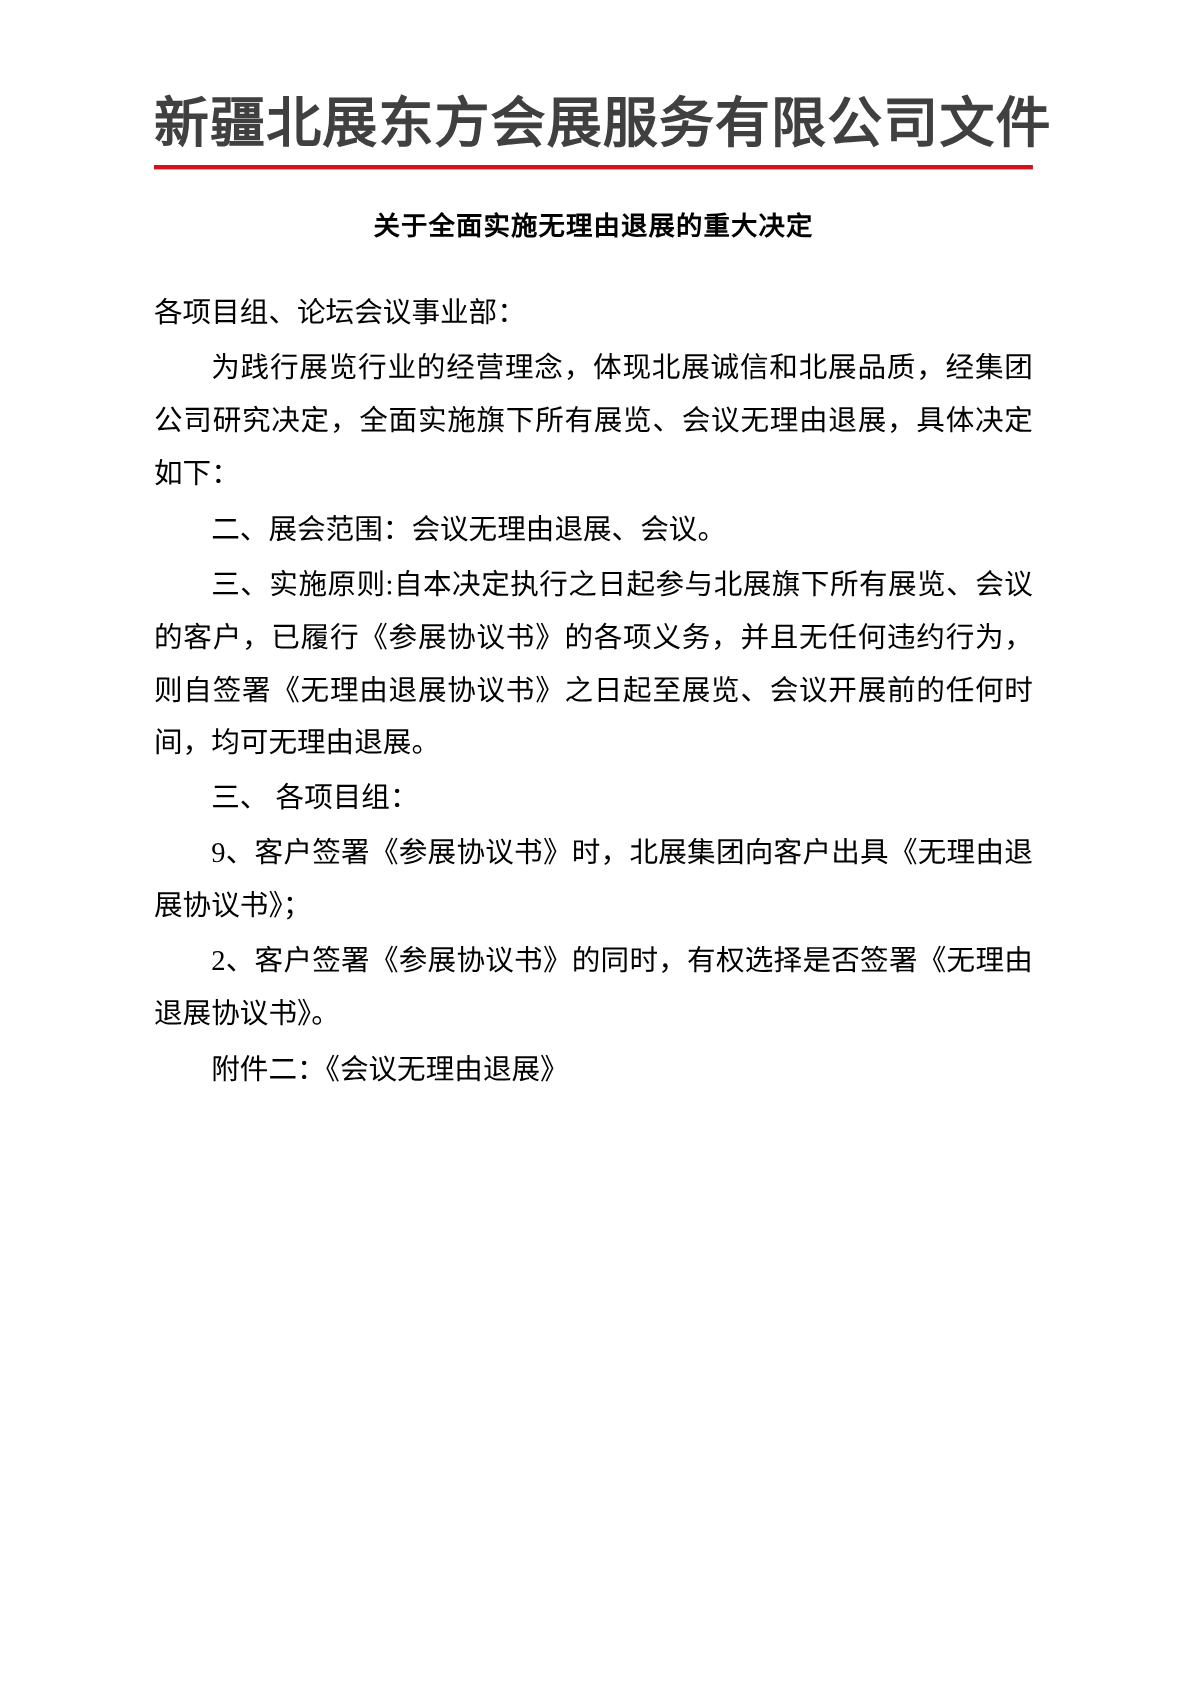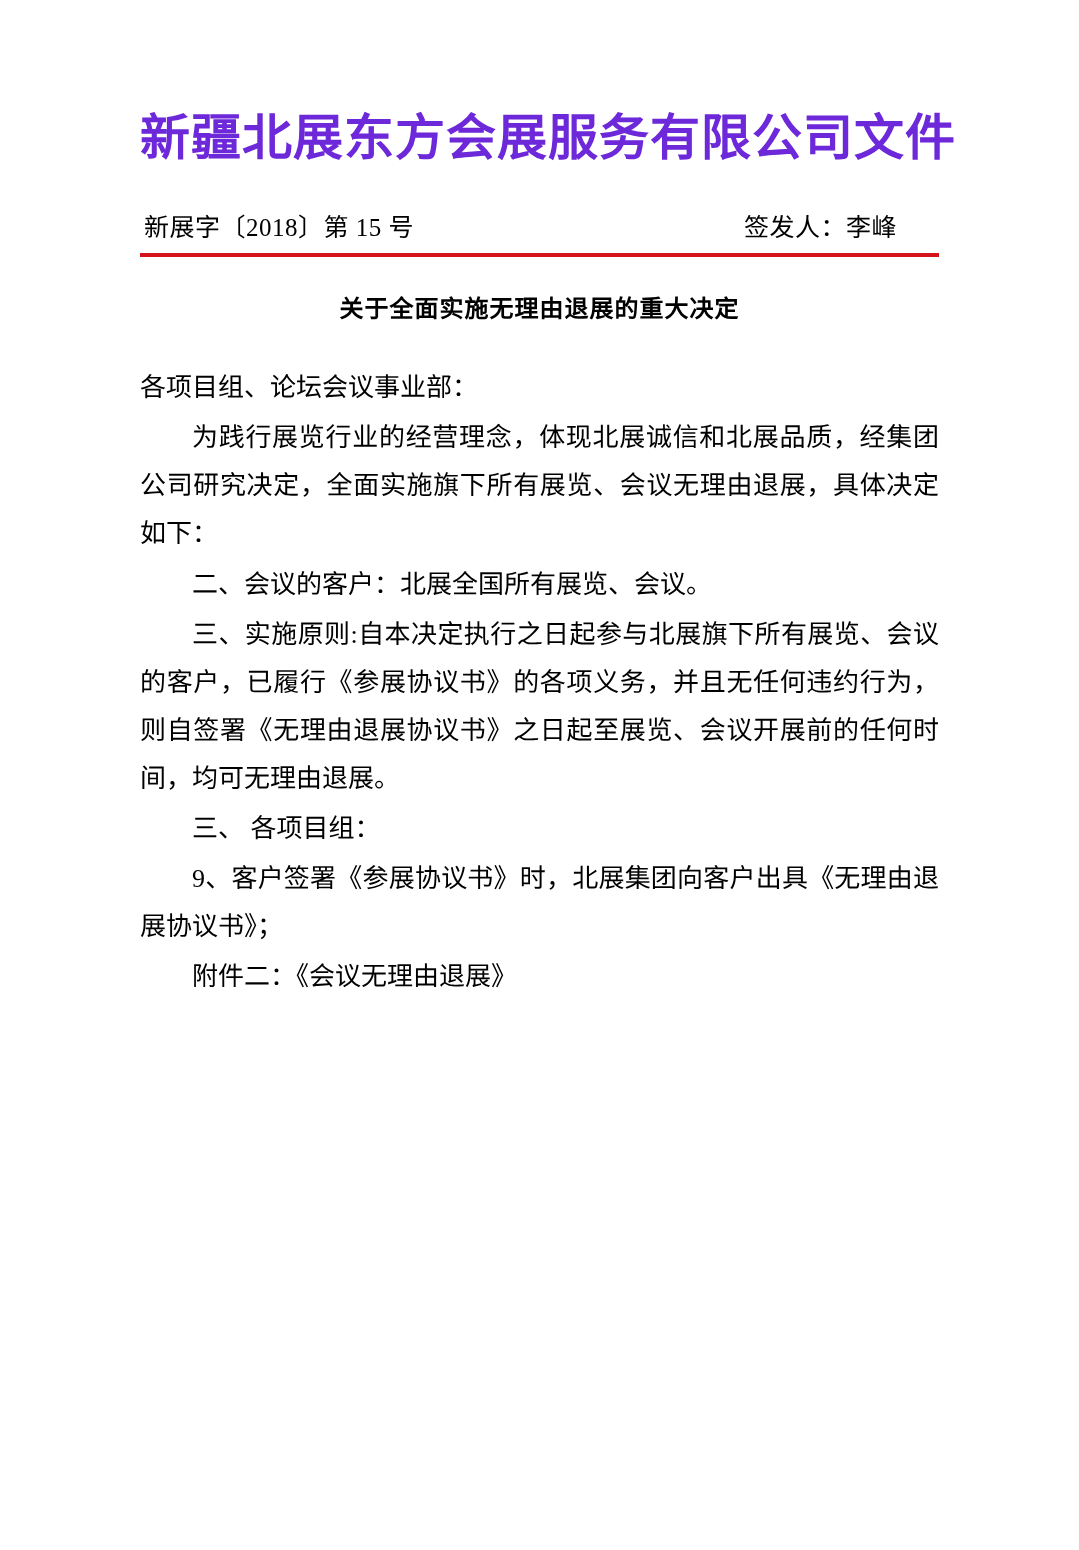--- a/index.html
+++ b/index.html
@@ -16,23 +16,23 @@
     overflow: hidden;
   }
   .page {
     position: relative;
     width: 1079px;
     height: 1550px;
     box-sizing: border-box;
     padding: 0 140px;
   }
   .doc-header {
-    margin-top: 108px;
+    margin-top: 82px;
     text-align: center;
-    color: #6d28d9;
+    color: #404040;
     font-family: "DejaVu Serif", "Liberation Serif", serif;
     font-weight: bold;
     font-size: 50px;
     letter-spacing: 1px;
     line-height: 1.2;
     white-space: nowrap;
   }
   .meta-row {
     margin-top: 42px;
     display: flex;
@@ -80,32 +80,29 @@
     text-indent: 0;
   }
 </style>
 </head>
 <body>
 
 <div class="page">
 
   <div class="doc-header">新疆北展东方会展服务有限公司文件</div>
 
-  <div class="meta-row">
-    <span class="meta-left">新展字〔2018〕第 15 号</span>
-    <span class="meta-right">签发人：李峰</span>
-  </div>
 
   <div class="red-rule"></div>
 
   <div class="doc-title">关于全面实施无理由退展的重大决定</div>
 
   <div class="body-text">
     <p class="indent-0">各项目组、论坛会议事业部：</p>
     <p class="indent-2">为践行展览行业的经营理念，体现北展诚信和北展品质，经集团公司研究决定，全面实施旗下所有展览、会议无理由退展，具体决定如下：</p>
-    <p class="indent-2">二、会议的客户：北展全国所有展览、会议。</p>
+    <p class="indent-2">二、展会范围：会议无理由退展、会议。</p>
     <p class="indent-2">三、实施原则:自本决定执行之日起参与北展旗下所有展览、会议的客户，已履行《参展协议书》的各项义务，并且无任何违约行为，则自签署《无理由退展协议书》之日起至展览、会议开展前的任何时间，均可无理由退展。</p>
     <p class="indent-2">三、 各项目组：</p>
     <p class="indent-2">9、客户签署《参展协议书》时，北展集团向客户出具《无理由退展协议书》；</p>
+    <p class="indent-2">2、客户签署《参展协议书》的同时，有权选择是否签署《无理由退展协议书》。</p>
     <p class="indent-2">附件二：《会议无理由退展》</p>
   </div>
 
 </div>
 
 </body></html>

